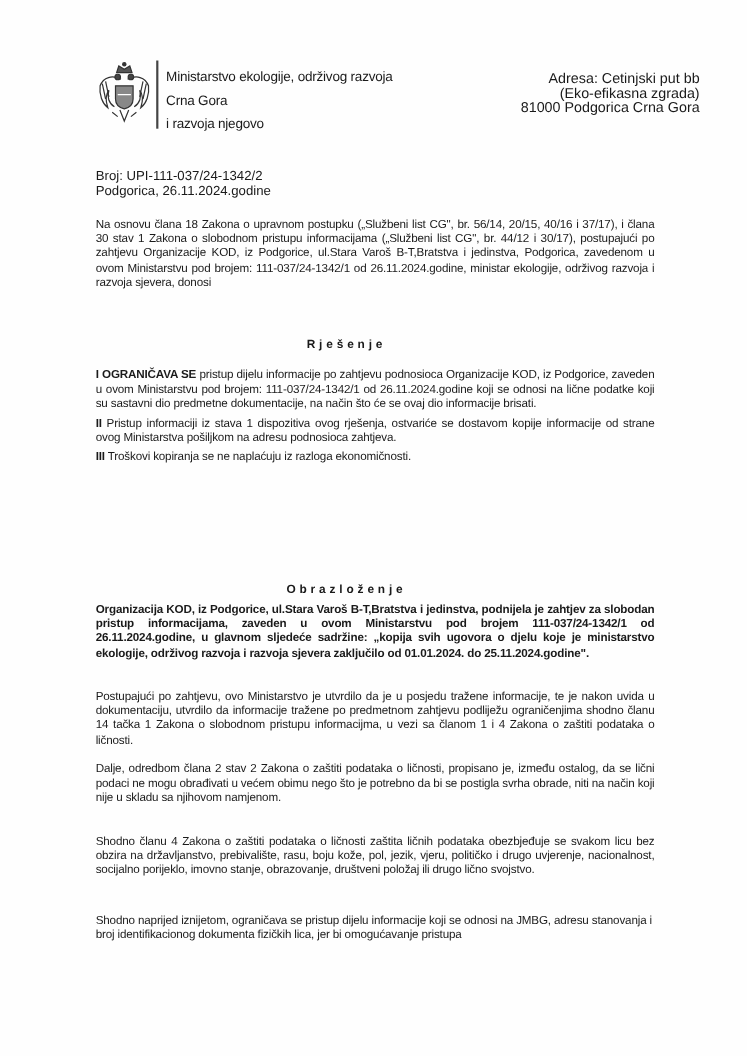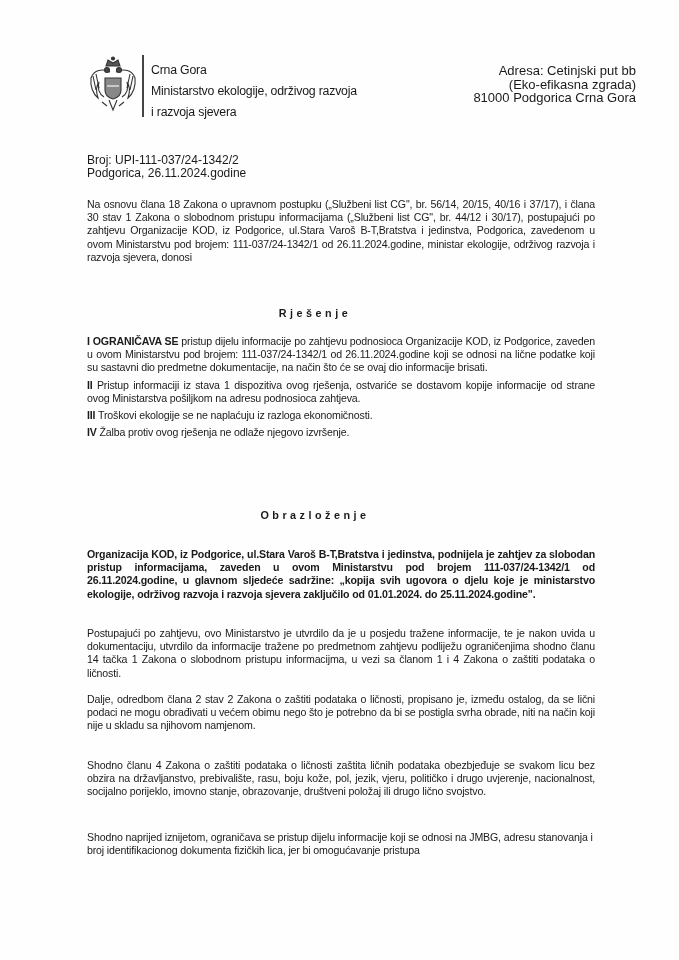--- a/index.html
+++ b/index.html
@@ -47,23 +47,23 @@
       <path d="M17 22 L33 22 L33 34 C33 39 29 42 25 43 C21 42 17 39 17 34 Z" fill="#888"></path>
       <path d="M19 30 L31 30" stroke="#fff"></path>
 
       <path d="M21 44 L25 54 L29 44"></path>
       <path d="M14 46 L19 50 M36 46 L31 50"></path>
     </g>
   </svg>
   <div class="vbar"></div>
 
   <div class="org">
+    <div>Ministarstvo ekologije, održivog razvoja</div>
     <div>Crna Gora</div>
-    <div>Ministarstvo ekologije, održivog razvoja</div>
-    <div>i razvoja sjevera</div>
+    <div>i razvoja njegovo</div>
   </div>
 
   <div class="addr">
     <div>Adresa: Cetinjski put bb</div>
     <div>(Eko-efikasna zgrada)</div>
     <div>81000 Podgorica Crna Gora</div>
   </div>
 
   <div class="meta">
     <div>Broj: UPI-111-037/24-1342/2</div>
@@ -77,28 +77,25 @@
   <div class="heading" style="top:307px;">Rješenje</div>
 
   <div class="body-text" style="top:335px;">
     <p style="margin-bottom:4px;">
       <span class="roman">I OGRANIČAVA  SE</span><span> pristup dijelu informacije po zahtjevu podnosioca Organizacije KOD, iz Podgorice, zaveden u ovom Ministarstvu pod brojem: 111-037/24-1342/1 od 26.11.2024.godine koji se odnosi na lične podatke koji su sastavni dio predmetne dokumentacije, na način što će se ovaj dio informacije brisati.</span>
     </p>
     <p style="margin-bottom:4px;">
       <span class="roman">II</span><span> Pristup informaciji iz stava 1 dispozitiva ovog rješenja, ostvariće se dostavom kopije informacije od strane ovog Ministarstva pošiljkom na adresu podnosioca zahtjeva.</span>
     </p>
     <p style="margin-bottom:4px;">
-      <span class="roman">III</span><span> Troškovi ekologije se ne naplaćuju iz razloga ekonomičnosti.</span>
-    </p>
-    <p>
-      <span class="roman">IV</span><span> Žalba protiv ovog rješenja ne odlaže njegovo izvršenje.</span>
+      <span class="roman">III</span><span> Troškovi kopiranja se ne naplaćuju iz razloga ekonomičnosti.</span>
     </p>
   </div>
 
-  <div class="heading" style="top:509px;">Obrazloženje</div>
+  <div class="heading" style="top:530px;">Obrazloženje</div>
 
   <div class="body-text" style="top:548px;font-weight:bold;">
     <p>Organizacija KOD, iz Podgorice, ul.Stara Varoš B-T,Bratstva i jedinstva, podnijela je zahtjev za slobodan pristup informacijama, zaveden u ovom Ministarstvu pod brojem 111-037/24-1342/1 od 26.11.2024.godine, u glavnom sljedeće sadržine: „kopija svih ugovora o djelu koje je ministarstvo ekologije, održivog razvoja i razvoja sjevera zaključilo od 01.01.2024. do 25.11.2024.godine".</p>
   </div>
   <div class="body-text" style="top:627px;">
     <p>Postupajući po zahtjevu, ovo Ministarstvo je utvrdilo da je u posjedu tražene informacije, te je nakon uvida u dokumentaciju, utvrdilo da informacije tražene po predmetnom zahtjevu podliježu ograničenjima shodno članu 14 tačka 1 Zakona o slobodnom pristupu informacijma, u vezi sa članom 1 i 4 Zakona o zaštiti podataka o ličnosti.</p>
   </div>
   <div class="body-text" style="top:693px;">
     <p>Dalje, odredbom člana 2 stav 2 Zakona o zaštiti podataka o ličnosti, propisano je, između ostalog, da se lični podaci ne mogu obrađivati u većem obimu nego što je potrebno da bi se postigla svrha obrade, niti na način koji nije u skladu sa njihovom namjenom.</p>
   </div>

